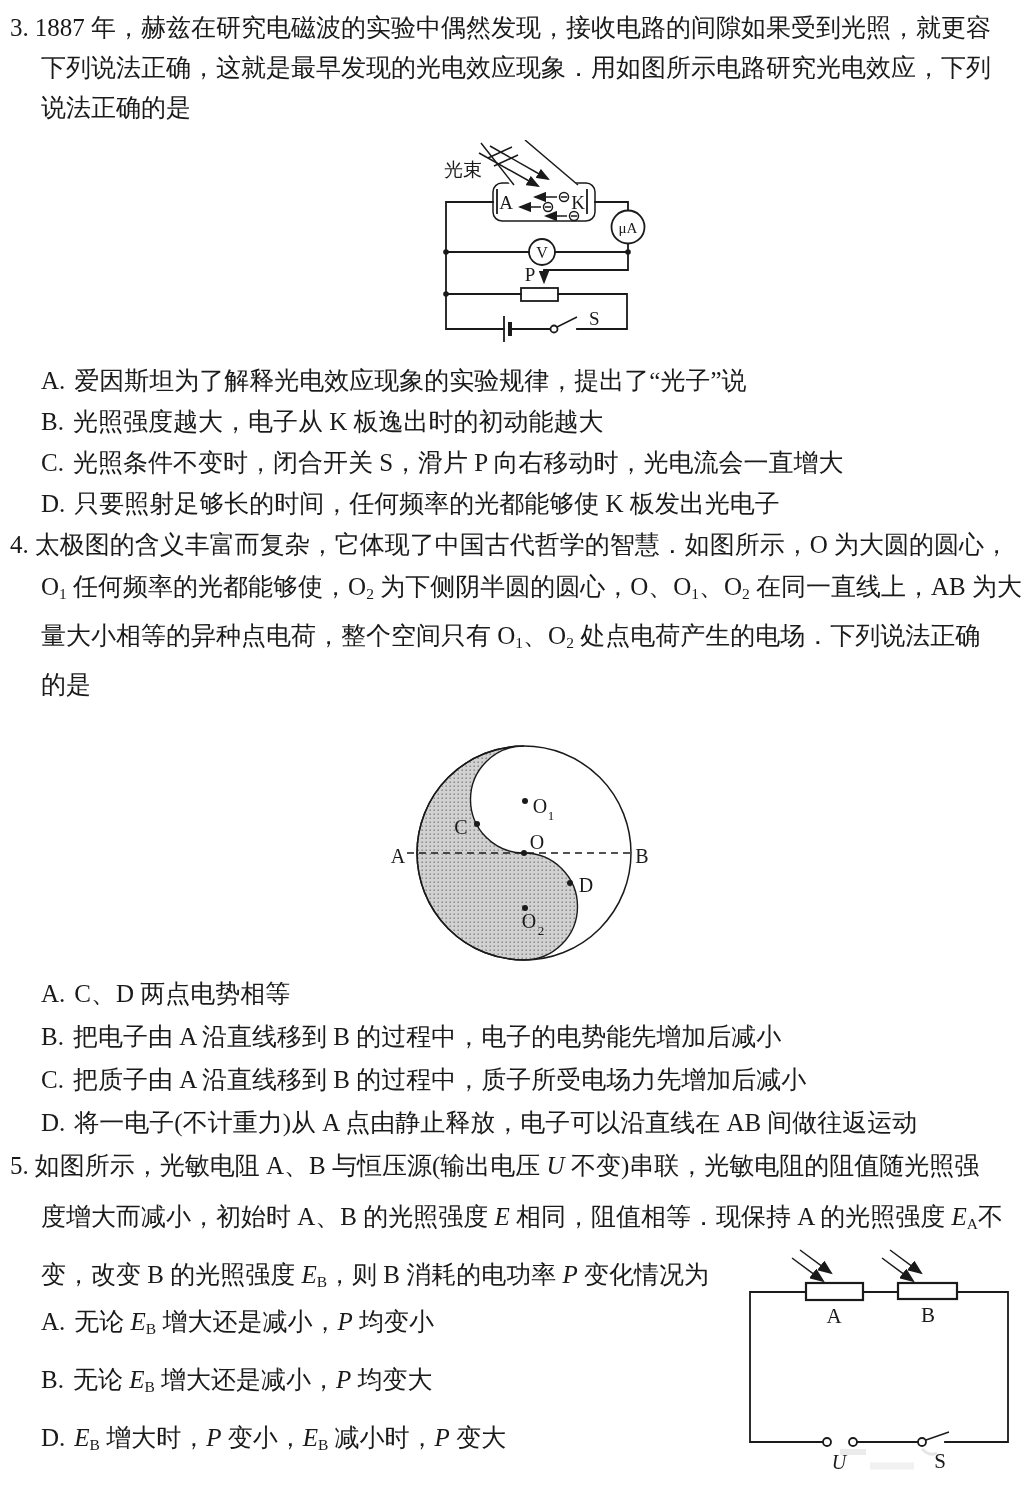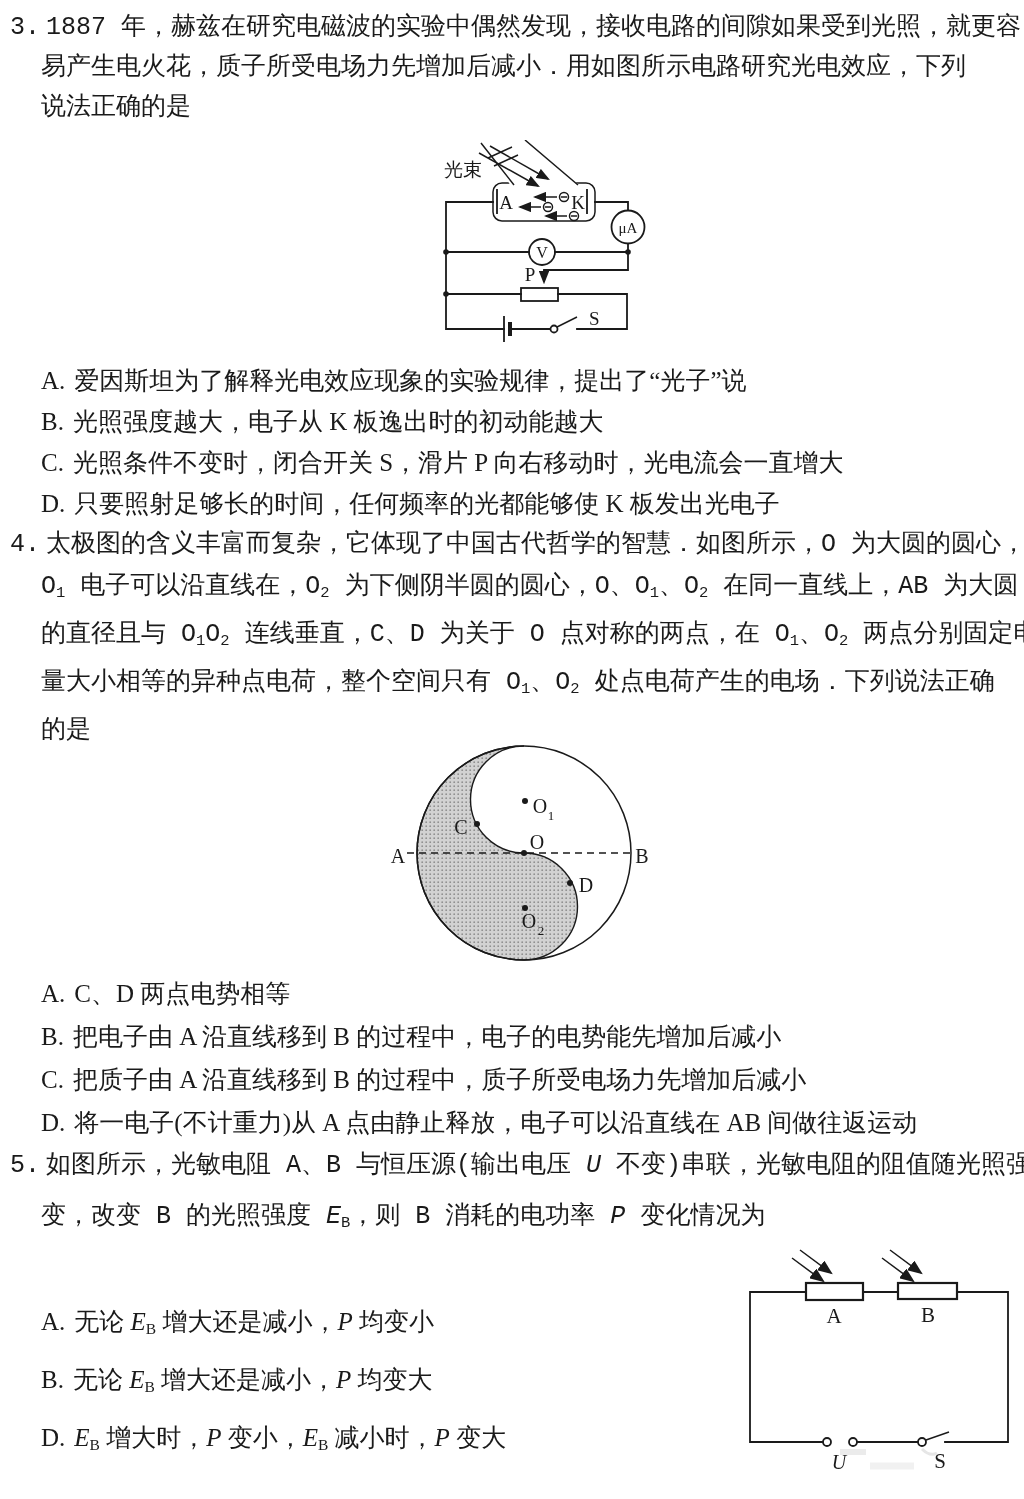--- a/index.html
+++ b/index.html
@@ -1,20 +1,20 @@
 <!DOCTYPE html>
 <html><head>
 <meta charset="utf-8">
 <style>
   html,body{margin:0;padding:0;}
   body{width:1024px;height:1499px;overflow:hidden;background:#ffffff;position:relative;
        font-family:"Liberation Serif","DejaVu Serif",serif;color:#1a1a1a;}
   .page{position:absolute;inset:0;}
   .qblock{position:absolute;left:10px;width:1010px;}
-  .tline{white-space:nowrap;font-size:25px;font-family:Liberation Mono, monospace;}
+  .tline{white-space:nowrap;font-size:25px;}
   .cont{padding-left:31px;}
   .qnum{margin-right:6px;}
   .opt{white-space:nowrap;font-size:25px;padding-left:31px;}
   .optlab{margin-right:9px;}
   #q3text .tline{line-height:40px;}
   #q3opts .opt{line-height:41px;}
   #q4text .tline{line-height:42px;}
   #q4opts .opt{line-height:43px;}
   #q5text .tline{line-height:51px;}
   #q5opts .opt{line-height:51px;}
@@ -34,21 +34,21 @@
   .dot{fill:#1a1a1a;stroke:none;}
   .node{fill:#ffffff;stroke:#1a1a1a;stroke-width:1.8;}
 </style>
 </head>
 <body>
 
 <div class="page">
 
   <div class="qblock" id="q3text">
     <div class="tline"><span class="qnum">3.</span><span><span>1887 年，赫兹在研究电磁波的实验中偶然发现，接收电路的间隙如果受到光照，就更容</span></span></div>
-    <div class="tline cont"><span>易产生电火花，质子所受电场力先增加后减小．用如图所示电路研究光电效应，下列</span></div>
+    <div class="tline cont"><span>下列说法正确，这就是最早发现的光电效应现象．用如图所示电路研究光电效应，下列</span></div>
     <div class="tline cont"><span>说法正确的是</span></div>
   </div>
 
   <div class="fig" id="fig-q3">
     <svg width="240" height="208" viewBox="0 0 240 208" xmlns="http://www.w3.org/2000/svg">
       <defs>
         <marker id="ah1" markerWidth="9" markerHeight="7" refX="7.5" refY="3.5" orient="auto">
           <path d="M0,0 L9,3.5 L0,7 Z" fill="#1a1a1a"></path>
         </marker>
       </defs>
@@ -113,22 +113,21 @@
 
   <div class="qblock" id="q3opts">
     <div class="opt"><span class="optlab">A.</span><span><span>爱因斯坦为了解释光电效应现象的实验规律，提出了“光子”说</span></span></div>
     <div class="opt"><span class="optlab">B.</span><span><span>光照强度越大，电子从 K 板逸出时的初动能越大</span></span></div>
     <div class="opt"><span class="optlab">C.</span><span><span>光照条件不变时，闭合开关 S，滑片 P 向右移动时，光电流会一直增大</span></span></div>
     <div class="opt"><span class="optlab">D.</span><span><span>只要照射足够长的时间，任何频率的光都能够使 K 板发出光电子</span></span></div>
   </div>
 
   <div class="qblock" id="q4text">
     <div class="tline"><span class="qnum">4.</span><span><span>太极图的含义丰富而复杂，它体现了中国古代哲学的智慧．如图所示，O 为大圆的圆心，</span></span></div>
-    <div class="tline cont"><span>O</span><span class="seg-sub">1</span><span> 电子可以沿直线在，O</span><span class="seg-sub">2</span><span> 为下侧阴半圆的圆心，O、O</span><span class="seg-sub">1</span><span>、O</span><span class="seg-sub">2</span><span> 在同一直线上，AB 为大圆</span></div>
-    <div class="tline cont"><span>的直径且与 O</span><span class="seg-sub">1</span><span>O</span><span class="seg-sub">2</span><span> 连线垂直，C、D 为关于 O 点对称的两点，在 O</span><span class="seg-sub">1</span><span>、O</span><span class="seg-sub">2</span><span> 两点分别固定电荷</span></div>
+    <div class="tline cont"><span>O</span><span class="seg-sub">1</span><span> 任何频率的光都能够使，O</span><span class="seg-sub">2</span><span> 为下侧阴半圆的圆心，O、O</span><span class="seg-sub">1</span><span>、O</span><span class="seg-sub">2</span><span> 在同一直线上，AB 为大圆</span></div>
     <div class="tline cont"><span>量大小相等的异种点电荷，整个空间只有 O</span><span class="seg-sub">1</span><span>、O</span><span class="seg-sub">2</span><span> 处点电荷产生的电场．下列说法正确</span></div>
     <div class="tline cont"><span>的是</span></div>
   </div>
 
   <div class="fig" id="fig-q4">
     <svg width="270" height="235" viewBox="0 0 270 235" xmlns="http://www.w3.org/2000/svg">
       <defs>
         <pattern id="ht" width="4" height="4" patternUnits="userSpaceOnUse">
           <rect width="4" height="4" fill="#d2d2d2"></rect>
           <circle cx="1.2" cy="1.2" r="0.9" fill="#8f8f8f"></circle>
@@ -161,20 +160,21 @@
 
   <div class="qblock" id="q4opts">
     <div class="opt"><span class="optlab">A.</span><span><span>C、D 两点电势相等</span></span></div>
     <div class="opt"><span class="optlab">B.</span><span><span>把电子由 A 沿直线移到 B 的过程中，电子的电势能先增加后减小</span></span></div>
     <div class="opt"><span class="optlab">C.</span><span><span>把质子由 A 沿直线移到 B 的过程中，质子所受电场力先增加后减小</span></span></div>
     <div class="opt"><span class="optlab">D.</span><span><span>将一电子(不计重力)从 A 点由静止释放，电子可以沿直线在 AB 间做往返运动</span></span></div>
   </div>
 
   <div class="qblock" id="q5text">
     <div class="tline"><span class="qnum">5.</span><span><span>如图所示，光敏电阻 A、B 与恒压源(输出电压 </span><span class="seg-i">U</span><span> 不变)串联，光敏电阻的阻值随光照强</span></span></div>
+    <div class="tline cont"><span>度增大而减小，初始时 A、B 的光照强度 </span><span class="seg-i">E</span><span> 相同，阻值相等．现保持 A 的光照强度 </span><span class="seg-i">E</span><span class="seg-sub">A</span><span>不</span></div>
     <div class="tline cont"><span>变，改变 B 的光照强度 </span><span class="seg-i">E</span><span class="seg-sub">B</span><span>，则 B 消耗的电功率 </span><span class="seg-i">P</span><span> 变化情况为</span></div>
   </div>
 
   <div class="qblock" id="q5opts">
     <div class="opt"><span class="optlab">A.</span><span><span>无论 </span><span class="seg-i">E</span><span class="seg-sub">B</span><span> 增大还是减小，</span><span class="seg-i">P</span><span> 均变小</span></span></div>
     <div class="opt"><span class="optlab">B.</span><span><span>无论 </span><span class="seg-i">E</span><span class="seg-sub">B</span><span> 增大还是减小，</span><span class="seg-i">P</span><span> 均变大</span></span></div>
     <div class="opt"><span class="optlab">D.</span><span><span class="seg-i">E</span><span class="seg-sub">B</span><span> 增大时，</span><span class="seg-i">P</span><span> 变小，</span><span class="seg-i">E</span><span class="seg-sub">B</span><span> 减小时，</span><span class="seg-i">P</span><span> 变大</span></span></div>
   </div>
 
   <div class="fig" id="fig-q5">

